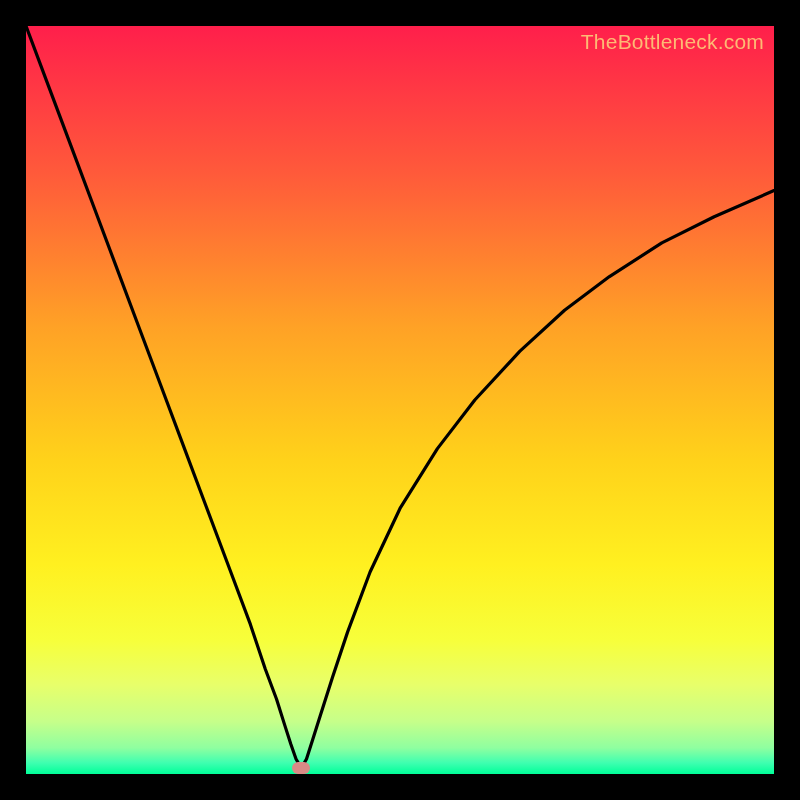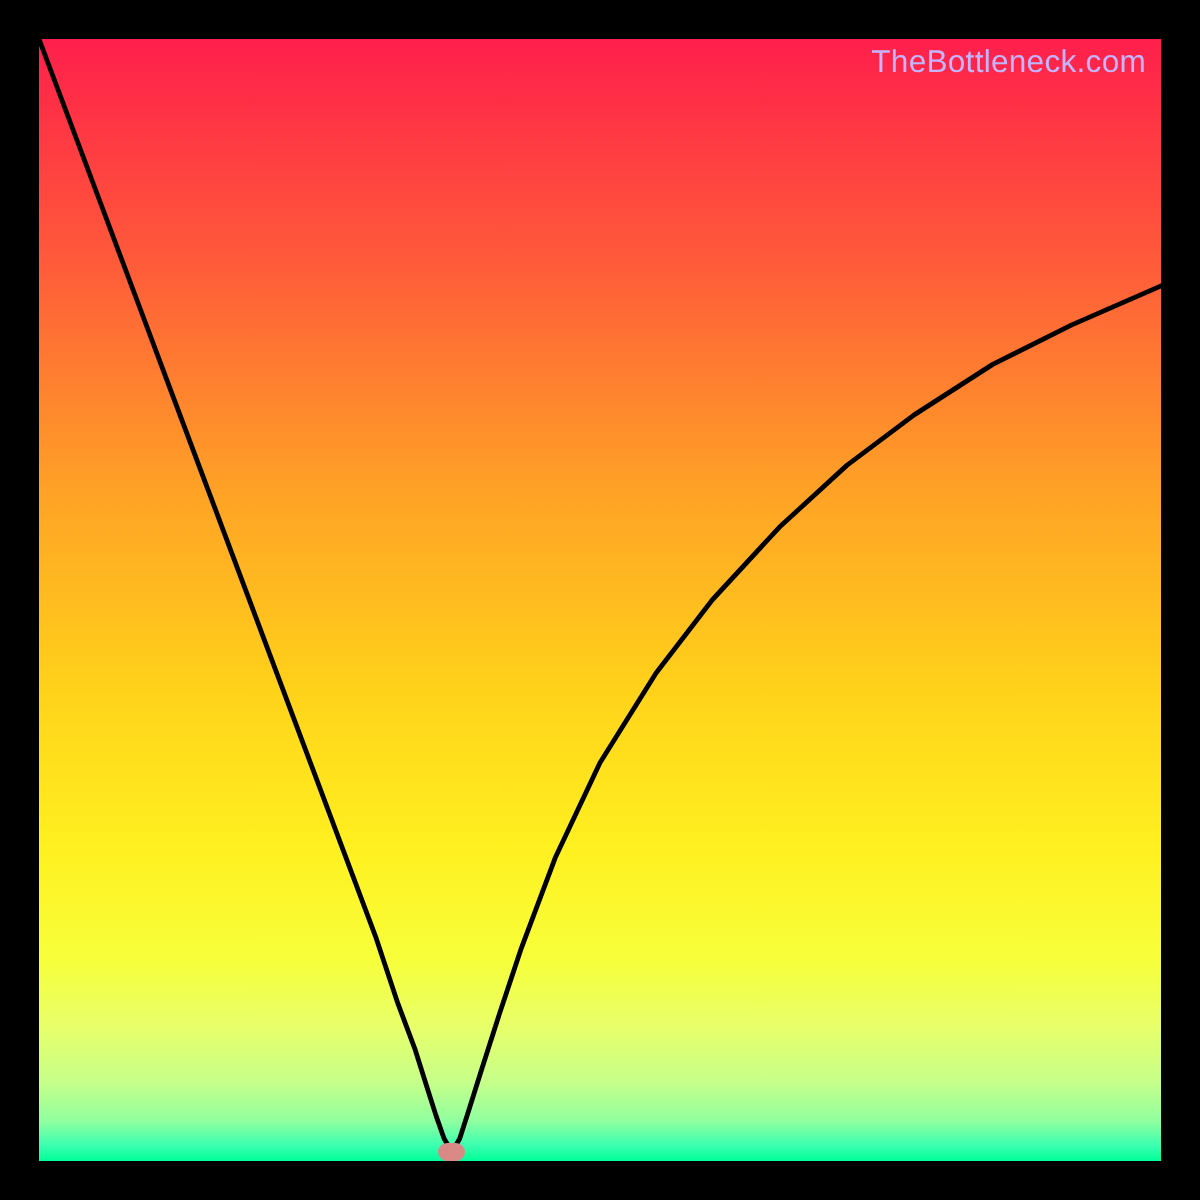--- a/index.html
+++ b/index.html
@@ -27,21 +27,21 @@
     overflow: hidden;
   }
   .gradient {
     position: absolute;
     inset: 0;
   }
   .watermark {
     position: absolute;
     top: 4px;
     right: 10px;
-    color: #c4b5fd;
+    color: #fdba74;
     font-size: 21px;
     font-weight: 400;
     letter-spacing: 0.2px;
     margin-left: 40px;
   }
   svg.curve {
     position: absolute;
     inset: 0;
   }
   .marker {

